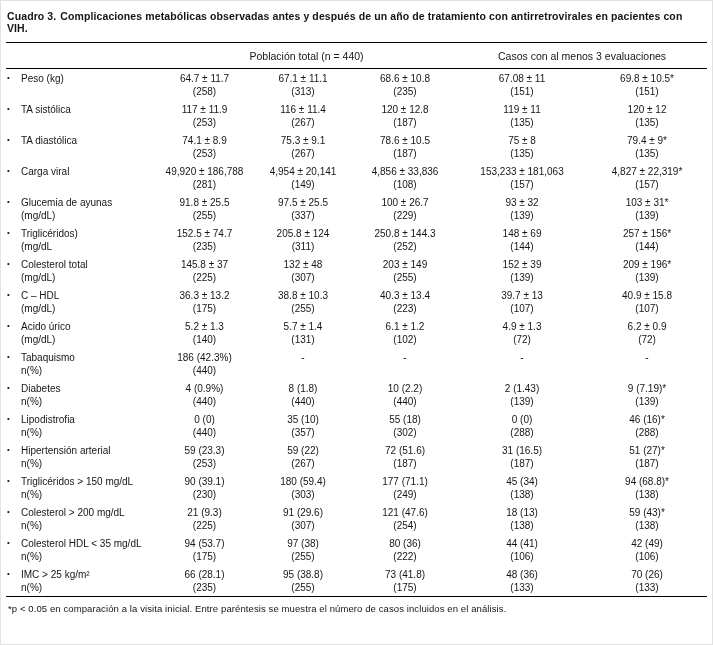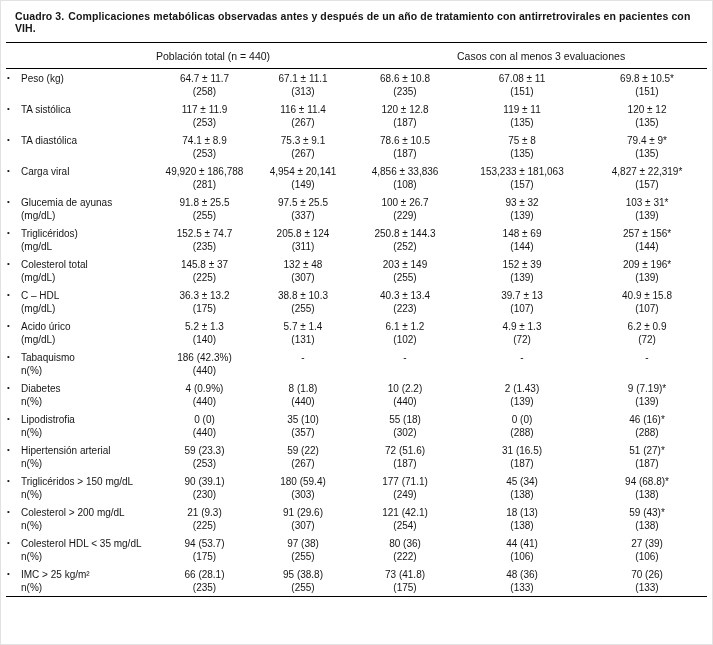--- a/index.html
+++ b/index.html
@@ -12,35 +12,34 @@
     box-shadow: inset 0 0 0 1px #e2e2e2;
     overflow: hidden;
   }
   .page { padding: 9px 6px 0 6px; }
 
   .title {
     font-size: 10.5px;
     font-weight: bold;
     padding: 1px 1px 8px 1px;
     letter-spacing: 0.1px;
-    margin-left: 8px;
   }
   .cap-label { margin-right: 4px; }
 
   table.data-table {
     width: 701px;
     table-layout: fixed;
     border-collapse: collapse;
     border-top: 1.5px solid #000;
     border-bottom: 1.5px solid #000;
   }
   thead th {
     font-weight: normal;
     font-size: 10.5px;
-    text-align: left;
+    text-align: center;
     border-bottom: 1.5px solid #000;
     padding: 7px 0 6px 0;
   }
   tbody td {
     font-size: 10px;
     text-align: center;
     vertical-align: top;
     padding: 2.5px 0 2.5px 0;
   }
   .line { height: 13px; line-height: 13px; overflow: visible; white-space: nowrap; }
@@ -474,21 +473,21 @@
           </td>
           <td>
             <div class="line">21 (9.3)</div>
             <div class="line">(225)</div>
           </td>
           <td>
             <div class="line">91 (29.6)</div>
             <div class="line">(307)</div>
           </td>
           <td>
-            <div class="line">121 (42.1)</div>
+            <div class="line">121 (47.6)</div>
             <div class="line">(254)</div>
           </td>
           <td>
             <div class="line">18 (13)</div>
             <div class="line">(138)</div>
           </td>
           <td>
             <div class="line">59 (43)*</div>
             <div class="line">(138)</div>
           </td>
@@ -509,21 +508,21 @@
           </td>
           <td>
             <div class="line">80 (36)</div>
             <div class="line">(222)</div>
           </td>
           <td>
             <div class="line">44 (41)</div>
             <div class="line">(106)</div>
           </td>
           <td>
-            <div class="line">27 (39)</div>
+            <div class="line">42 (49)</div>
             <div class="line">(106)</div>
           </td>
         </tr>
         <tr>
           <td class="label-cell">
             <span class="bullet">•</span>
             <div class="line">IMC &gt; 25 kg/m²</div>
             <div class="line">n(%)</div>
           </td>
           <td>
@@ -543,14 +542,15 @@
             <div class="line">(133)</div>
           </td>
           <td>
             <div class="line">70 (26)</div>
             <div class="line">(133)</div>
           </td>
         </tr>
       </tbody>
   </table>
 
+  <div class="footnote">*p &lt; 0.05 en comparación a la visita inicial. Entre paréntesis se muestra el número de casos incluidos en el análisis.</div>
 
 </div>
 
 </body></html>

